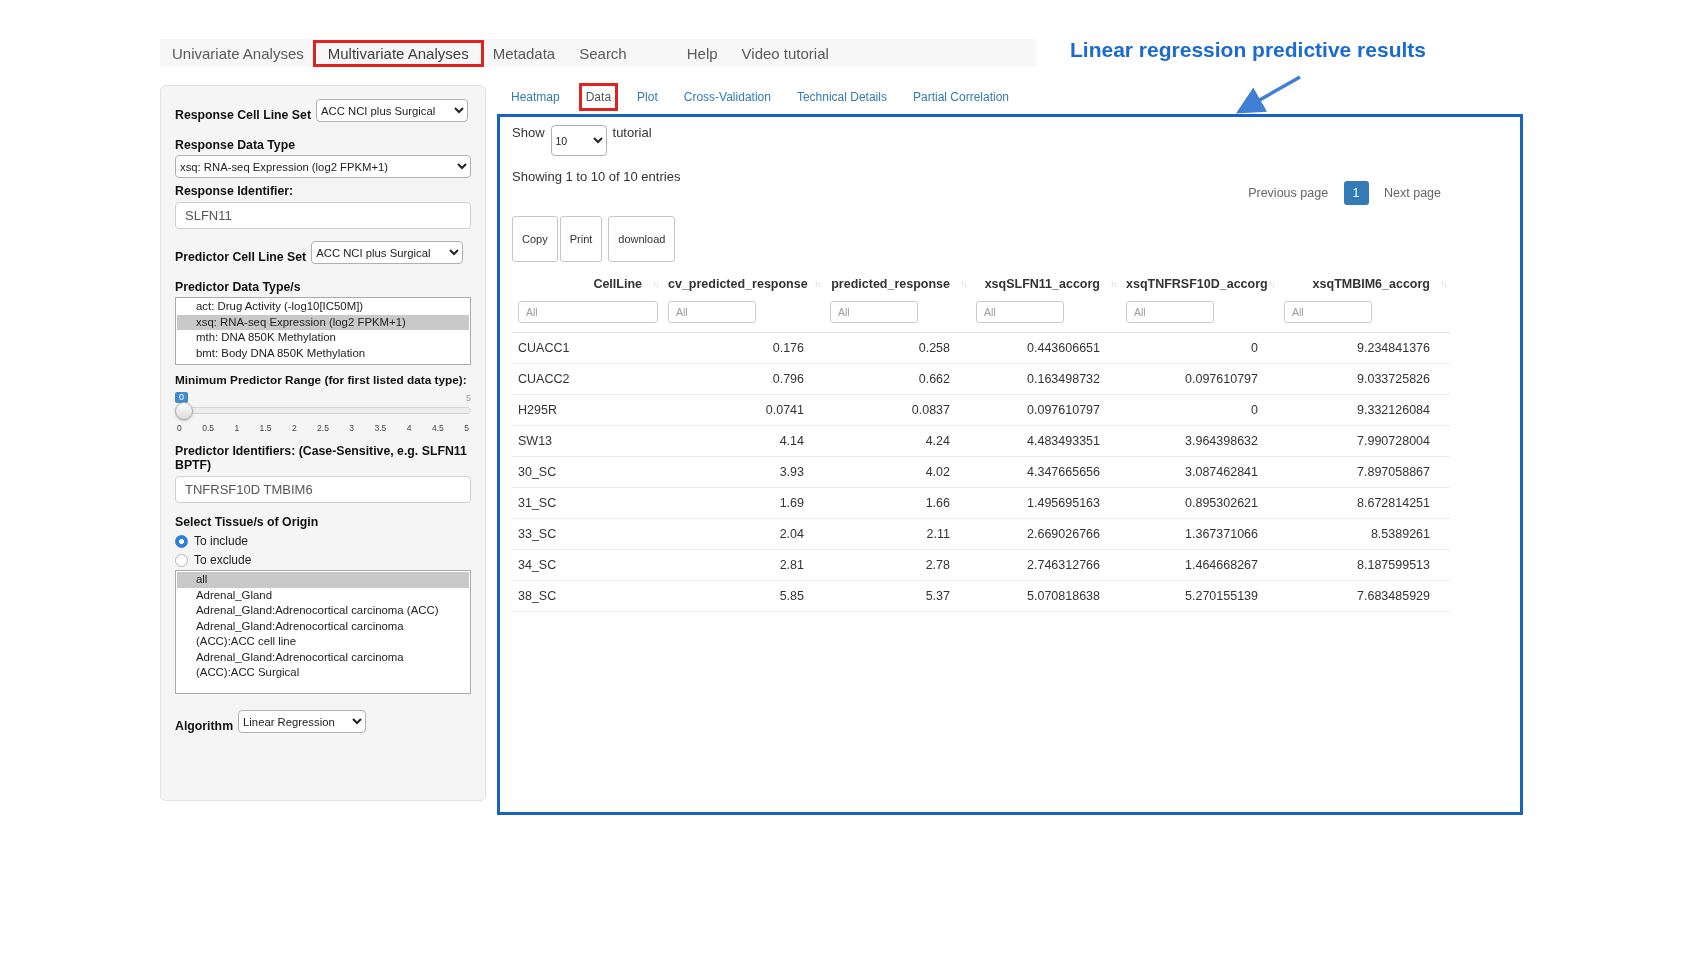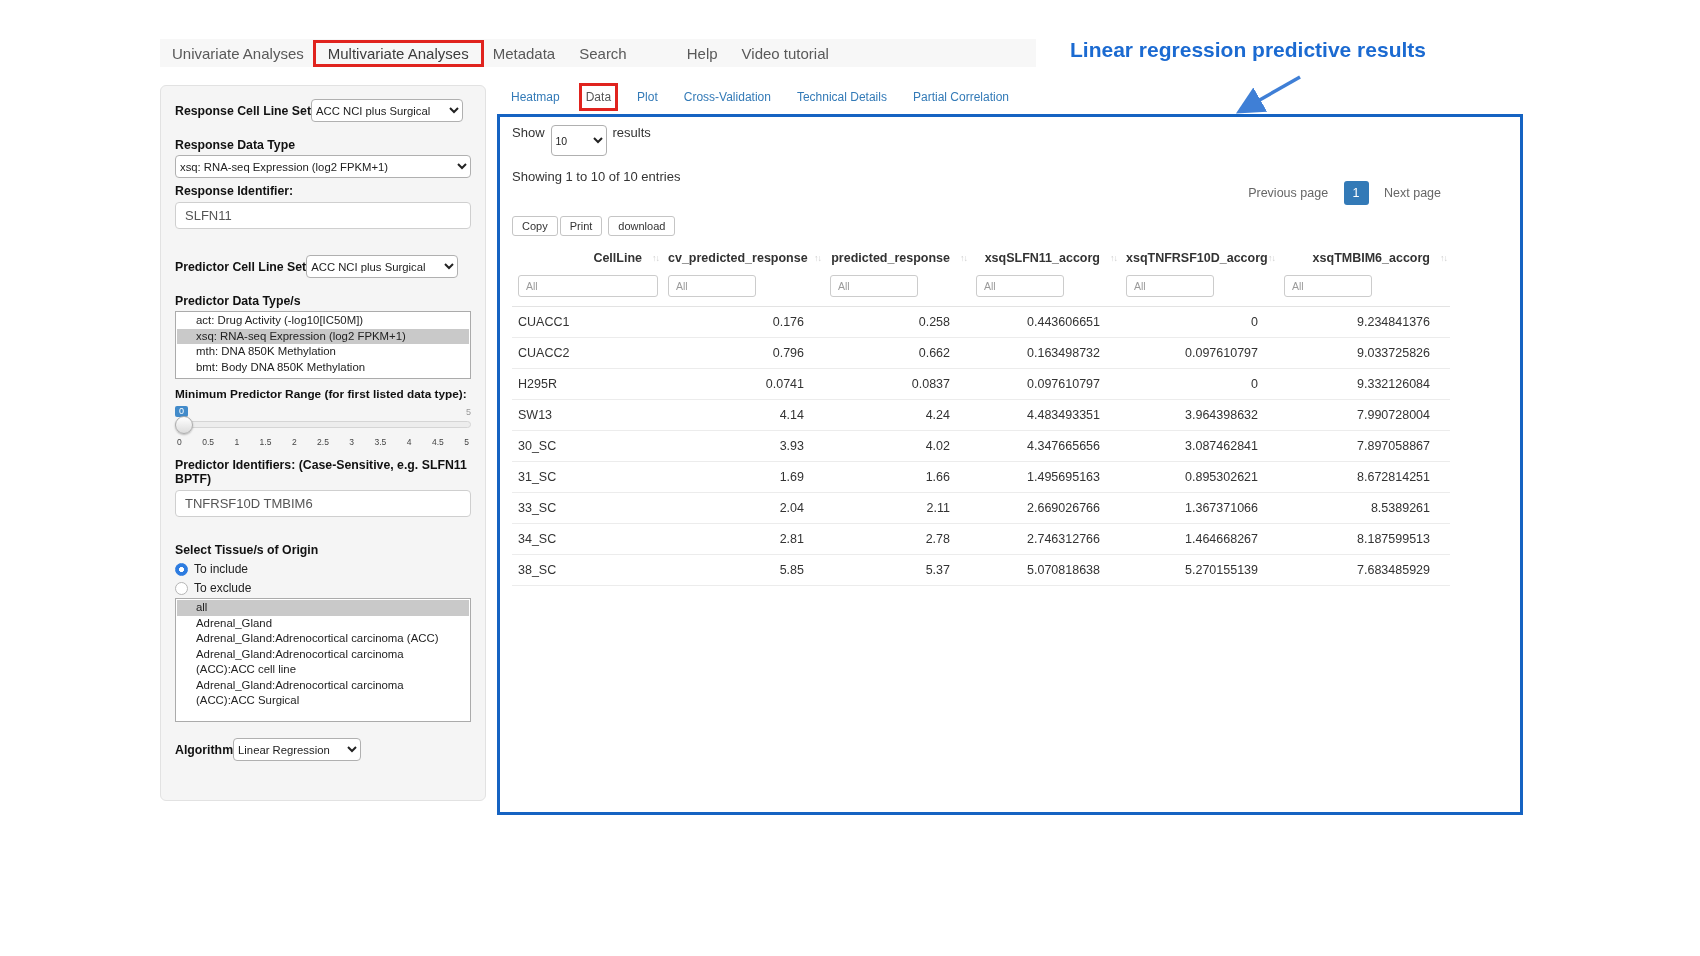--- a/index.html
+++ b/index.html
@@ -14,22 +14,22 @@
   .nav-item:nth-child(5){margin-left:36px}
 
   
   .annotation{position:absolute;left:1070px;top:38px;font-size:21px;font-weight:bold;color:var(--annotation-blue,#1b6ad1);white-space:nowrap}
   .annotation-arrow{position:absolute;left:1226px;top:72px}
 
   
   .sidebar{position:absolute;left:160px;top:85px;width:326px;height:716px;background:#f5f5f5;border:1px solid #e2e2e2;border-radius:6px;padding:13px 14px;font-size:12px;color:#1a1a1a;overflow:hidden}
   .lbl{font-weight:bold;font-size:12.3px;color:#111}
   .blk{display:block}
-  .nowrap{white-space:nowrap;font-size:11.8px}.mt6{margin-top:6px}.mt8{margin-top:8px}.mt16{margin-top:16px}.mt26{margin-top:26px}
-  .field-row{display:flex;align-items:center;}
+  .nowrap{white-space:nowrap;font-size:11.8px}.mt6{margin-top:6px}.mt8{margin-top:8px}.mt16{margin-top:16px}.mt26{margin-top:12px}
+  .field-row{display:flex;align-items:flex-end;gap:5px}
   select{border:1px solid #b0b0b0;border-radius:4px;background:#fff;height:23px;font-size:11.3px;color:#222;font-family:inherit}
   .sel-inline{width:152px}
   .sel-mid{width:128px}
   .sel-full{width:100%;margin-top:3px}
   .txt{width:100%;height:27px;border:1px solid #cfcfcf;border-radius:4px;background:#fff;font-size:13px;color:#555;padding:0 9px;margin-top:4px;font-family:inherit}
   .listbox{background:#fff;border:1px solid #ababab;margin-top:3px;padding:1px;font-size:11.4px;color:#222;overflow-y:auto}
   .listbox .list-option{padding:0 19px;line-height:15.5px;cursor:default}
   .listbox .list-option.selected{background:var(--selected-option-bg,#c9c9c9)}
   .predictor-list{height:68px}
   .tissue-list{height:124px}
@@ -56,21 +56,21 @@
   
   .result-frame{position:absolute;left:497px;top:114px;width:1026px;height:701px;border:3px solid var(--frame-blue,#1563c2);background:#fff;padding:8px 12px}
   .inner{width:938px}
   .show-row{display:flex;align-items:flex-start;gap:6px;font-size:13px;color:#333}
   .sel-small{width:56px;height:31px;font-size:10.5px}
   .showing-row{margin-top:13px;font-size:13px;color:#333}
   .pagination{margin-top:2px;text-align:right;font-size:12.5px;height:27px}
   .page-btn{color:#666;padding:5px 9px}
   .page-btn.current{background:var(--active-page-bg,#337ab7);color:#fff;border-radius:3px;padding:5px 9px;margin:0 3px}
   .btn-row{margin-top:3px;display:flex;align-items:center}
-  .dt-btn{font-size:11px;color:#333;background:#fff;border:1px solid #c5c5c5;padding:3px 9px;border-radius:3px;margin-right:2px;font-family:inherit}
+  .dt-btn{font-size:11px;color:#333;background:#fff;border:1px solid #c5c5c5;padding:16px 9px;border-radius:3px;margin-right:2px;font-family:inherit}
   .dt-btn:nth-child(3){margin-left:4px}
 
   
   table.dt{margin-top:8px;border-collapse:collapse;table-layout:fixed;width:938px;font-size:12.5px;color:#333}
   .dt th{font-weight:bold;text-align:right;position:relative;padding:7px 20px 7px 6px;white-space:nowrap;overflow:hidden}
   .dt th.col-num{text-align:right}
   .dt th:nth-child(1){width:150px}
   .dt th:nth-child(2){width:162px}
   .dt th:nth-child(3){width:146px}
   .dt th:nth-child(4){width:150px}
@@ -189,21 +189,21 @@
     <a class="tab">Cross-Validation</a>
     <a class="tab">Technical Details</a>
     <a class="tab">Partial Correlation</a>
   </div>
 
 <section class="result-frame">
   <div class="inner">
     <div class="show-row">
       <span>Show</span>
       <select class="sel-small"><option>10</option></select>
-      <span>results</span>
+      <span>tutorial</span>
     </div>
 
     <div class="showing-row">Showing 1 to 10 of 10 entries</div>
 
     <div class="pagination">
       <a class="page-btn">Previous page</a>
       <a class="page-btn current">1</a>
       <a class="page-btn">Next page</a>
     </div>
 

